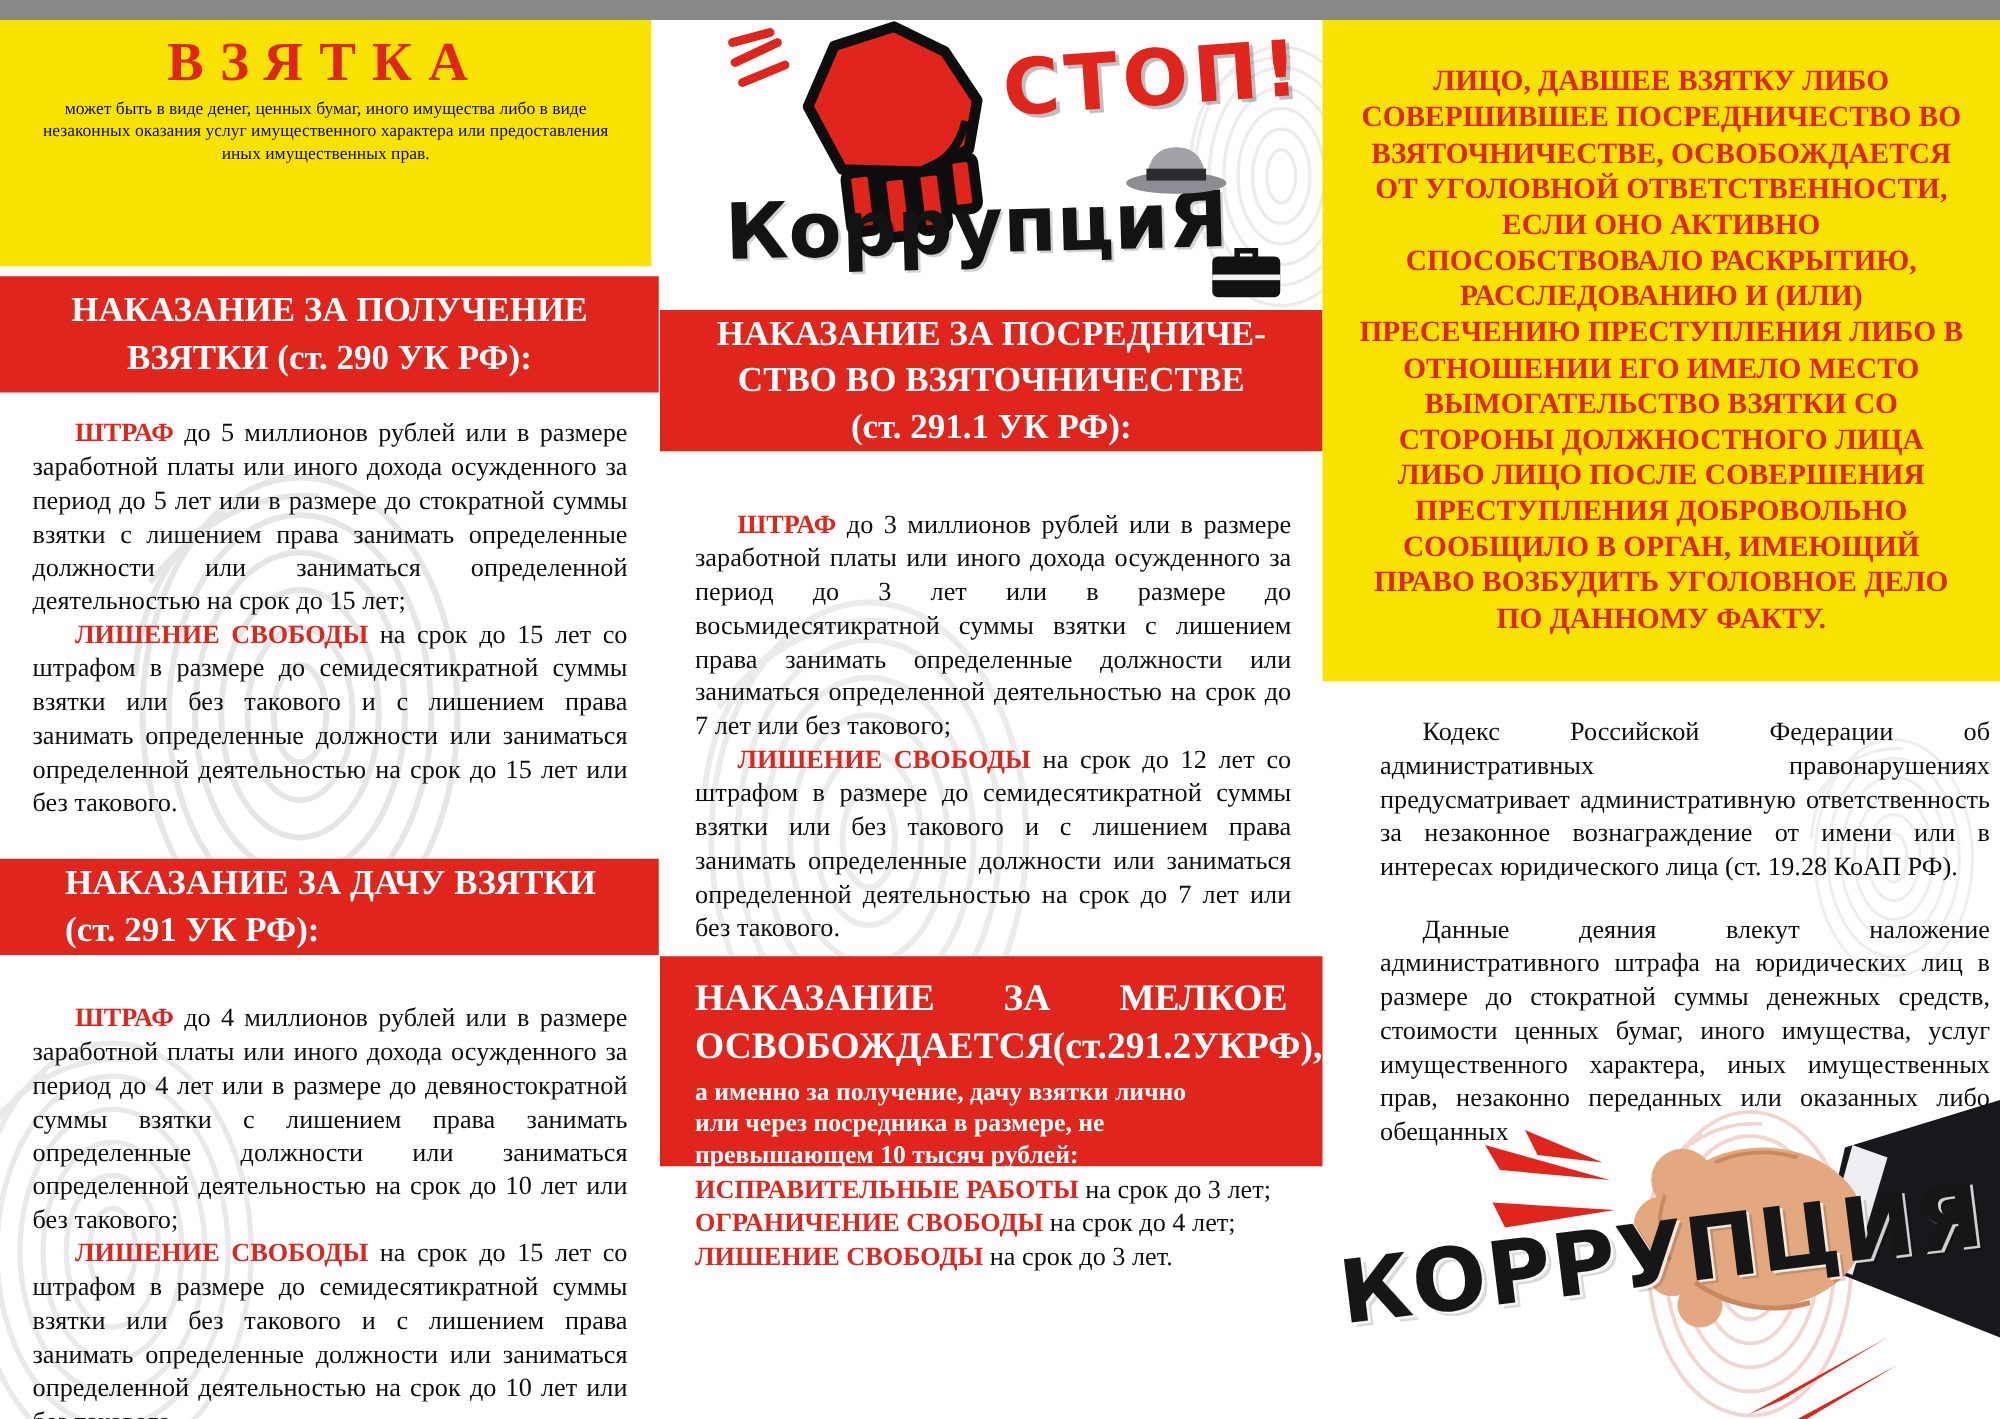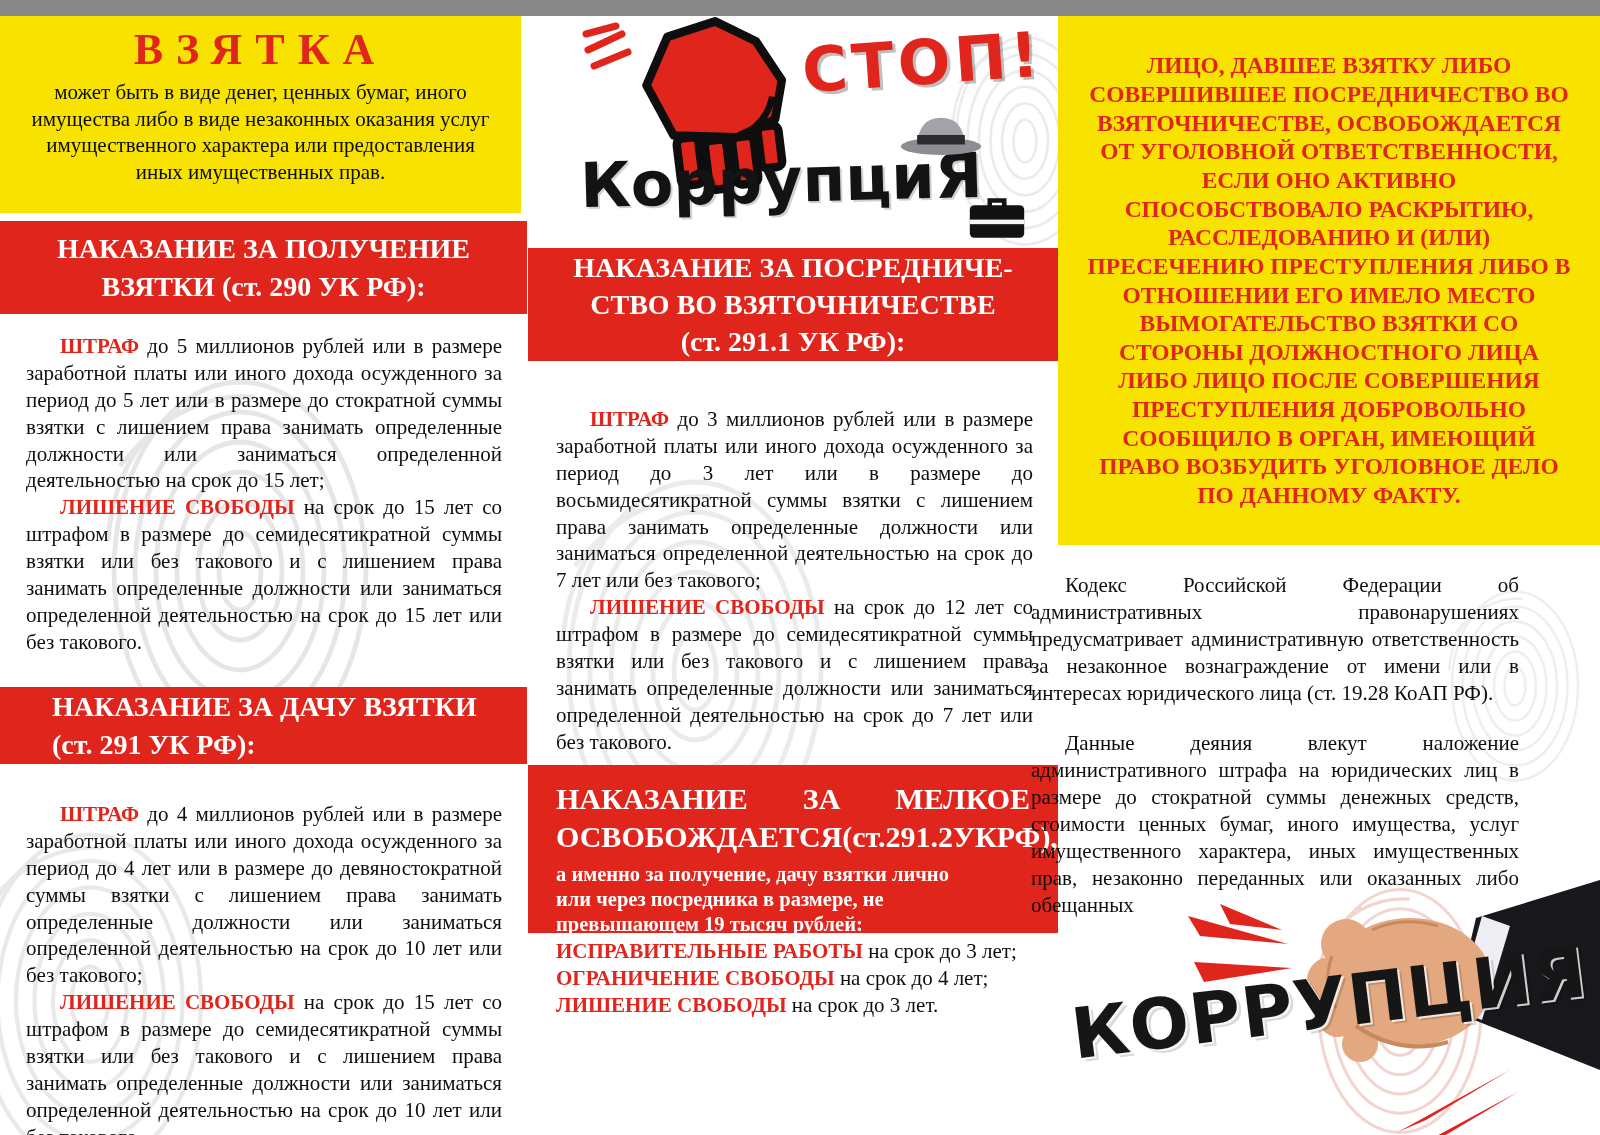--- a/index.html
+++ b/index.html
@@ -19,21 +19,21 @@
   .fp.pink{color:#e9b4aa;}
   
   .intro-block{
     left:0;top:0;width:521px;height:197px;background:var(--yellow);
     box-sizing:border-box;padding:6px 26px 0;text-align:center;z-index:2;
   }
   .intro-title{
     margin:2px 0 4px;font-size:44px;font-weight:bold;color:var(--red);
     letter-spacing:13px;
   }
-  .intro-text{margin:0;font-size:21px;line-height:1.27;color:#0b0b0b;}
+  .intro-text{margin:0;font-size:14px;line-height:1.27;color:#0b0b0b;}
   .yellow-right{
     left:1058px;top:0;width:542px;height:529px;background:var(--yellow);
     box-sizing:border-box;padding:18px 26px;display:flex;align-items:center;z-index:2;
   }
   .yellow-right p{
     margin:0;width:100%;text-align:center;color:var(--red);font-weight:bold;
     font-size:23.5px;line-height:1.22;
   }
   
   .banner{
@@ -51,21 +51,21 @@
   .petty-sub{font-size:20.5px;line-height:1.22;margin-top:7px;width:432px;color:#fff;}
   
   .body-col{font-size:21px;line-height:1.28;text-align:justify;color:var(--ink);z-index:2;}
   .body-col p{margin:0;text-indent:34px;}
   .body-col p.flush{text-indent:0;}
   .kw{color:var(--red);font-weight:bold;}
   .body-receiving{left:26px;top:317px;width:476px;}
   .body-giving{left:26px;top:785px;width:476px;}
   .body-mediation{left:556px;top:390px;width:477px;}
   .body-petty{left:556px;top:922px;width:477px;}
-  .body-right{left:1031px;top:556px;width:488px;z-index:3;}
+  .body-right{left:1104px;top:556px;width:488px;z-index:3;}
   .body-right p.second{margin-top:24px;}
   
   .logo-block{left:530px;top:0;width:528px;height:231px;z-index:2;}
   .burst{position:absolute;left:52px;top:6px;}
   .fist-top{position:absolute;left:92px;top:-2px;width:190px;height:200px;transform:rotate(-7deg);}
   .stop-text{
     position:absolute;left:272px;top:10px;font-family:"DejaVu Sans",sans-serif;
     font-weight:900;font-size:62px;color:var(--red);letter-spacing:4px;
     transform:rotate(-4deg);text-shadow:3px 3px 0 rgba(0,0,0,0.25);
   }
@@ -191,21 +191,21 @@
   </div>
 
   <div class="abs body-col body-mediation">
     <p><span class="kw">ШТРАФ</span><span> до 3 миллионов рублей или в размере заработной платы или иного дохода осужденного за период до 3 лет или в размере до восьмидесятикратной суммы взятки с лишением права занимать определенные должности или заниматься определенной деятельностью на срок до 7 лет или без такового;</span></p>
     <p><span class="kw">ЛИШЕНИЕ СВОБОДЫ</span><span> на срок до 12 лет со штрафом в размере до семидесятикратной суммы взятки или без такового и с лишением права занимать определенные должности или заниматься определенной деятельностью на срок до 7 лет или без такового.</span></p>
   </div>
 
   <div class="abs banner banner-petty">
     <div class="petty-line stretch">НАКАЗАНИЕ ЗА МЕЛКОЕ</div>
     <div class="petty-line">ОСВОБОЖДАЕТСЯ(ст.291.2УКРФ),</div>
-    <div class="petty-sub">а именно за получение, дачу взятки лично или через посредника в размере, не превышающем 19 тысяч рублей:</div>
+    <div class="petty-sub">а именно за получение, дачу взятки лично или через посредника в размере, не превышающем 10 тысяч рублей:</div>
   </div>
 
   <div class="abs body-col body-petty">
     <p class="flush"><span class="kw">ИСПРАВИТЕЛЬНЫЕ РАБОТЫ</span><span> на срок до 3 лет;</span></p>
     <p class="flush"><span class="kw">ОГРАНИЧЕНИЕ СВОБОДЫ</span><span> на срок до 4 лет;</span></p>
     <p class="flush"><span class="kw">ЛИШЕНИЕ СВОБОДЫ</span><span> на срок до 3 лет.</span></p>
   </div>
 
   <div class="abs yellow-right">
     <p>ЛИЦО, ДАВШЕЕ ВЗЯТКУ ЛИБО СОВЕРШИВШЕЕ ПОСРЕДНИЧЕСТВО ВО ВЗЯТОЧНИЧЕСТВЕ, ОСВОБОЖДАЕТСЯ ОТ УГОЛОВНОЙ ОТВЕТСТВЕННОСТИ, ЕСЛИ ОНО АКТИВНО СПОСОБСТВОВАЛО РАСКРЫТИЮ, РАССЛЕДОВАНИЮ И (ИЛИ) ПРЕСЕЧЕНИЮ ПРЕСТУПЛЕНИЯ ЛИБО В ОТНОШЕНИИ ЕГО ИМЕЛО МЕСТО ВЫМОГАТЕЛЬСТВО ВЗЯТКИ СО СТОРОНЫ ДОЛЖНОСТНОГО ЛИЦА ЛИБО ЛИЦО ПОСЛЕ СОВЕРШЕНИЯ ПРЕСТУПЛЕНИЯ ДОБРОВОЛЬНО СООБЩИЛО В ОРГАН, ИМЕЮЩИЙ ПРАВО ВОЗБУДИТЬ УГОЛОВНОЕ ДЕЛО ПО ДАННОМУ ФАКТУ.</p>

